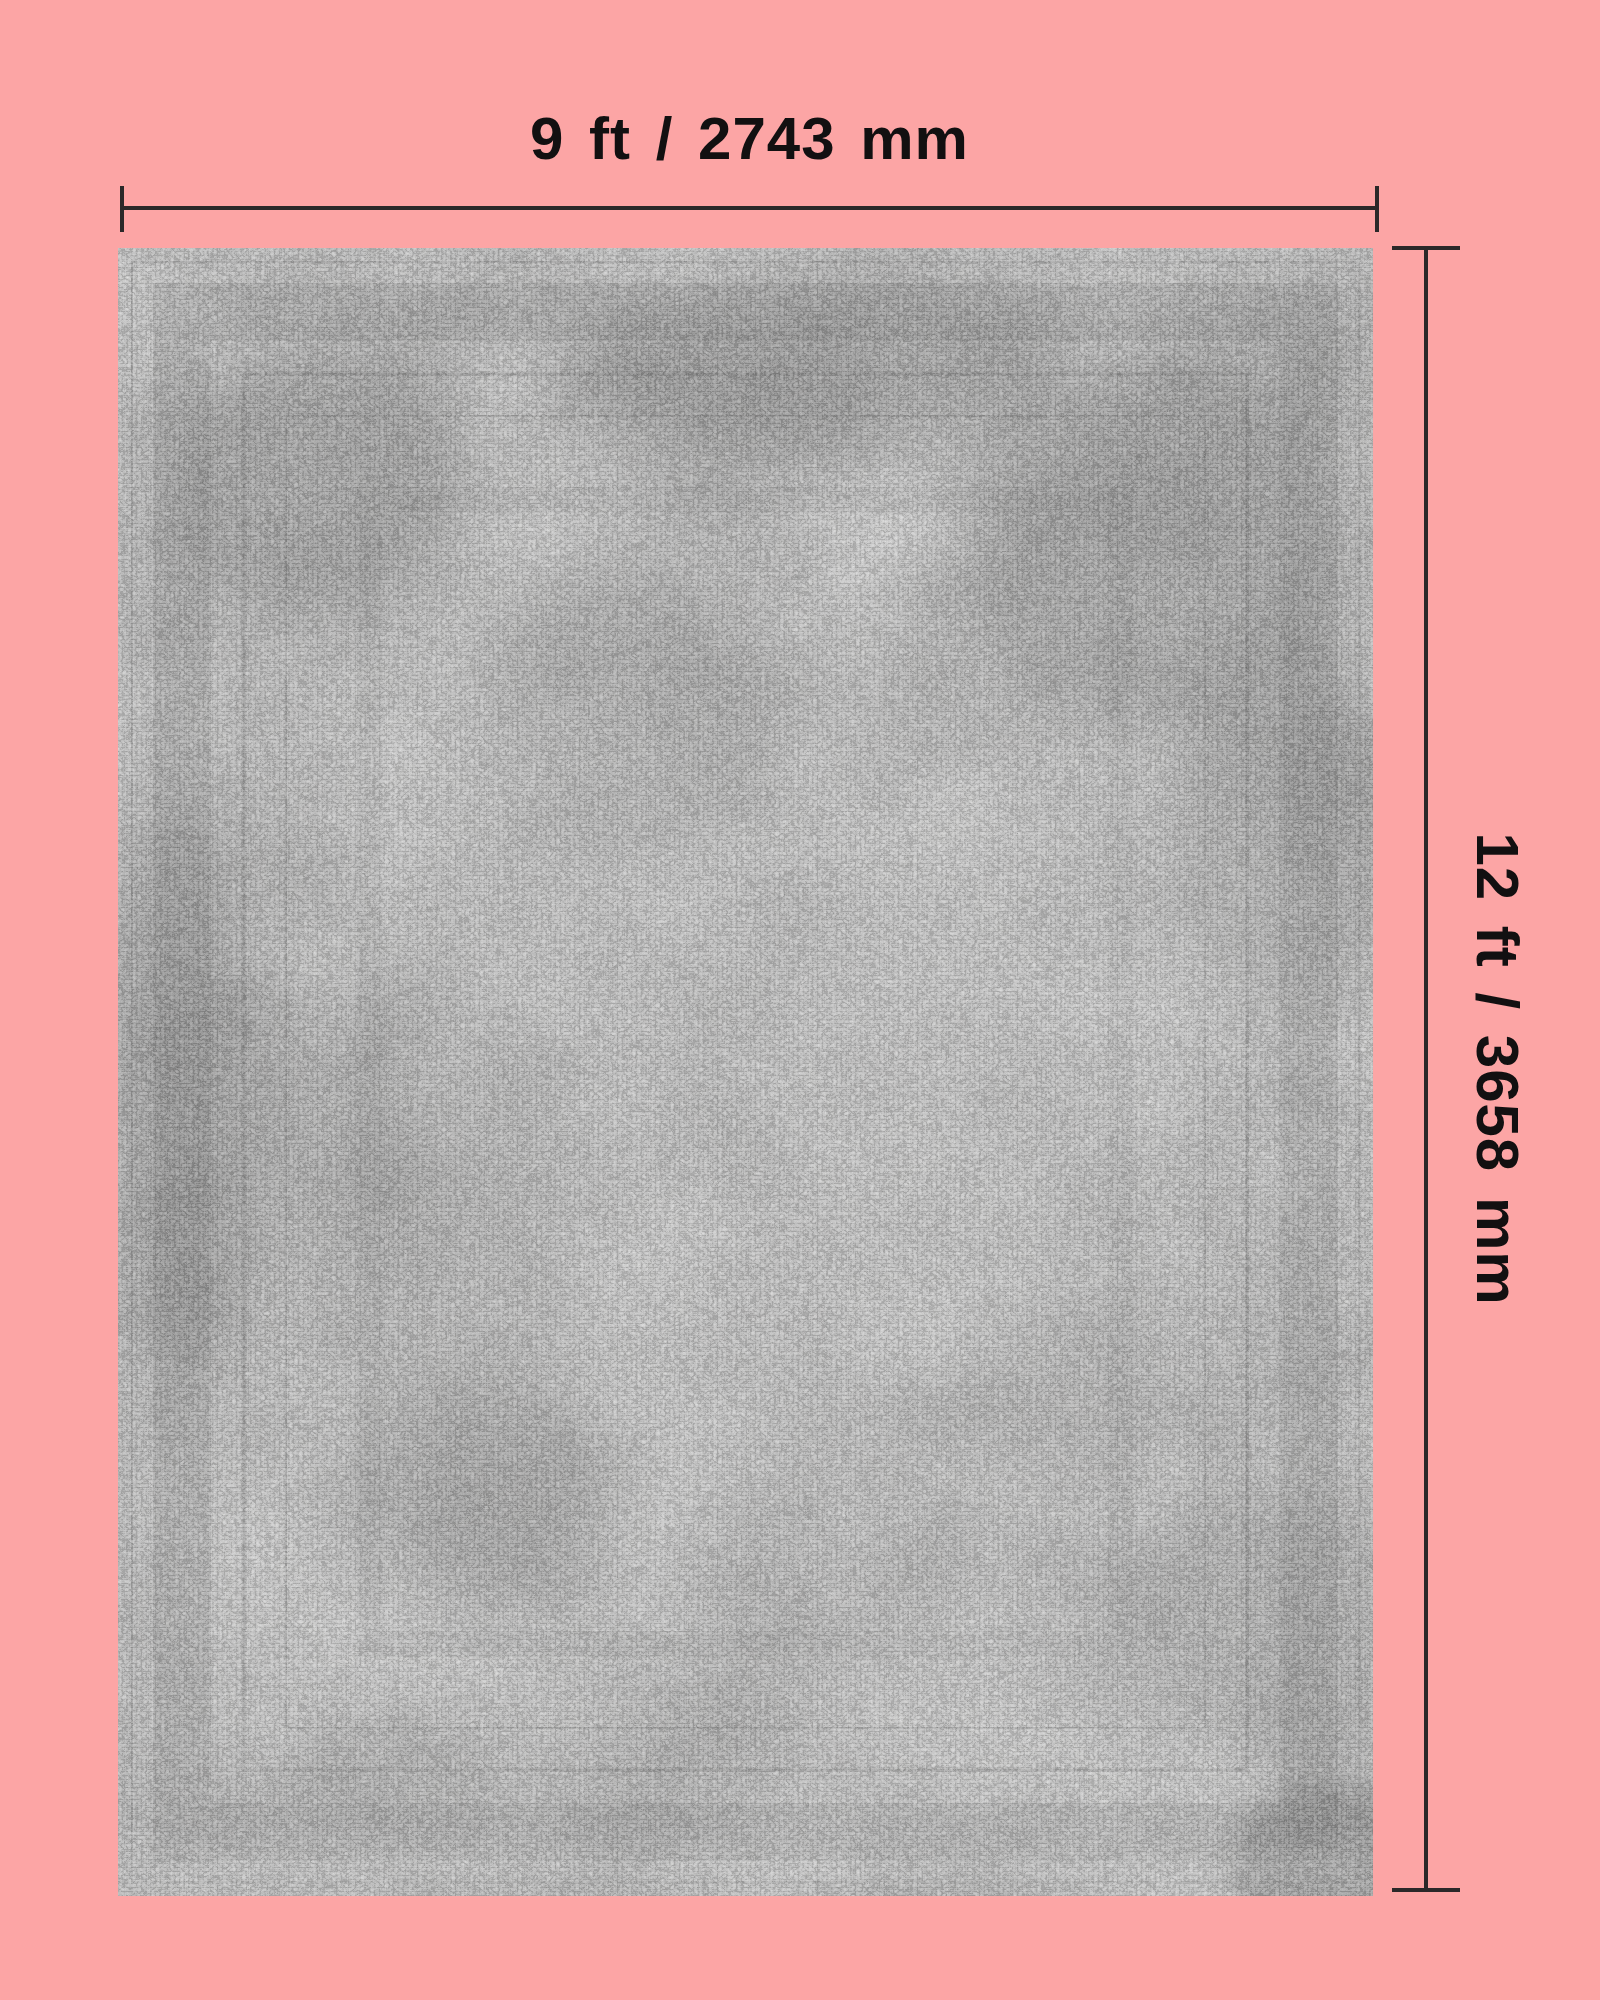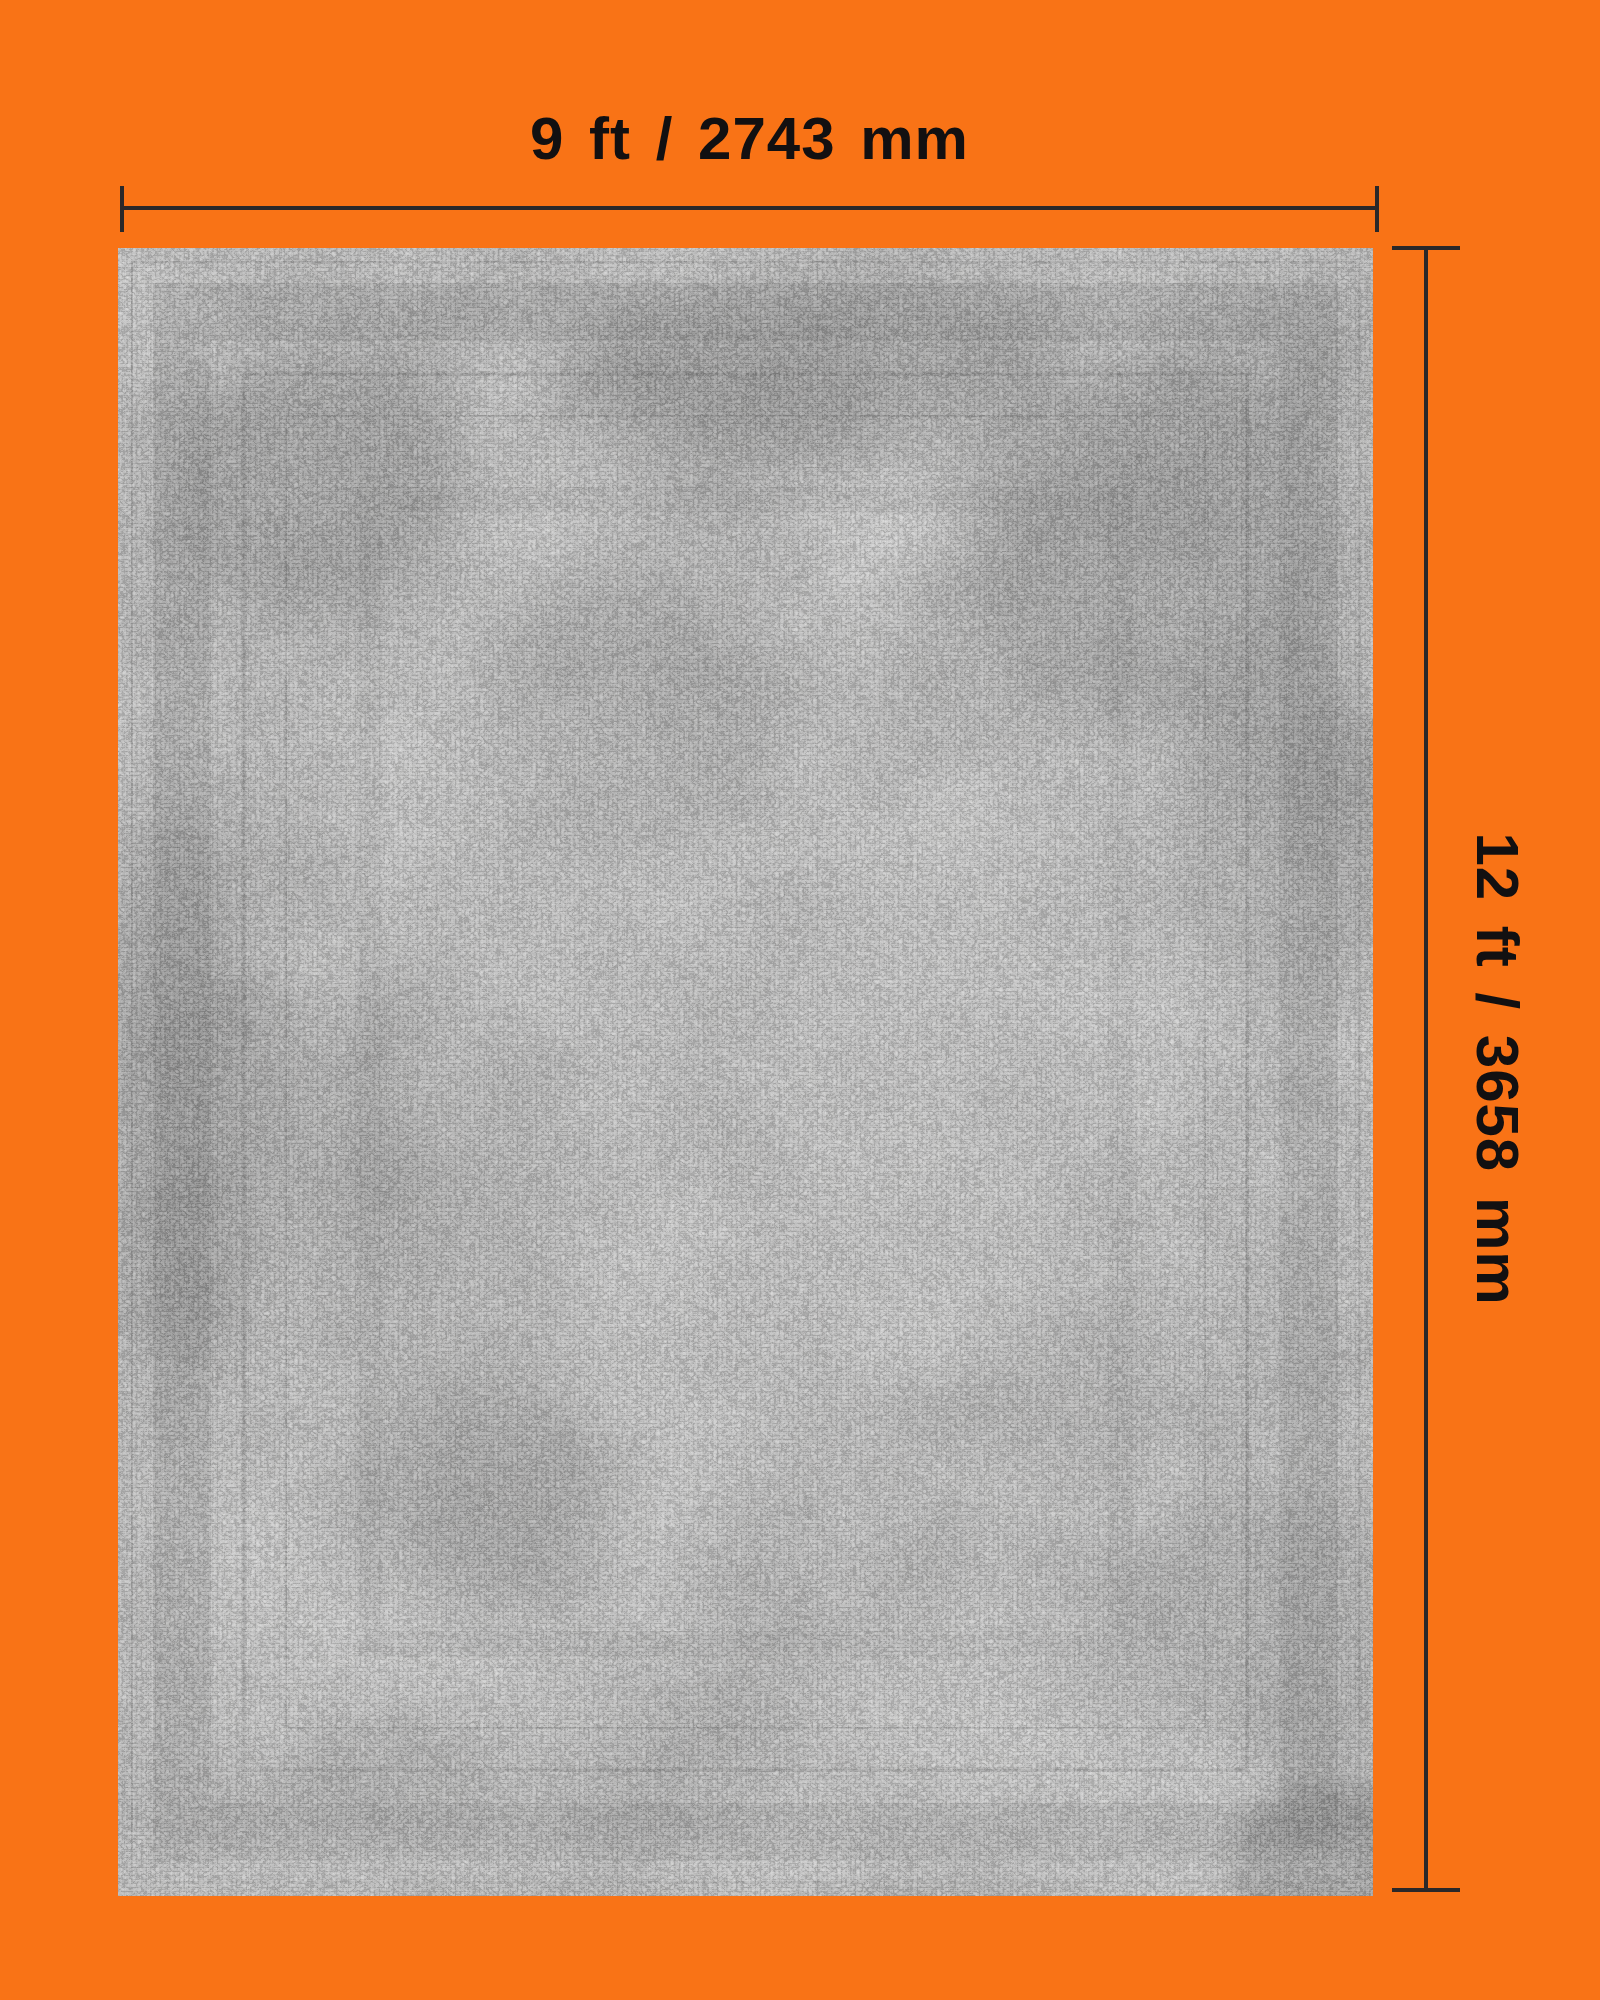--- a/index.html
+++ b/index.html
@@ -1,17 +1,17 @@
 <!DOCTYPE html>
 <html><head>
 <meta charset="utf-8">
 <style>
   html,body{margin:0;padding:0;background:#ffffff;}
   #canvas{
-    position:relative;width:1600px;height:2000px;background:#f97316;
+    position:relative;width:1600px;height:2000px;background:#fca5a5;
     font-family:"Liberation Sans", sans-serif;overflow:hidden;
   }
   .dim-label{
     position:absolute;color:#121011;font-weight:bold;font-size:60px;
     letter-spacing:1px;word-spacing:7px;white-space:nowrap;
   }
   #width-label{left:120px;top:104px;width:1259px;text-align:center;}
   #height-label{left:1497px;top:1069px;transform:translate(-50%,-50%) rotate(90deg);}
   .dim-line,.dim-tick{position:absolute;background:#2b2829;}
   #width-line{left:120px;top:206px;width:1259px;height:4px;}

